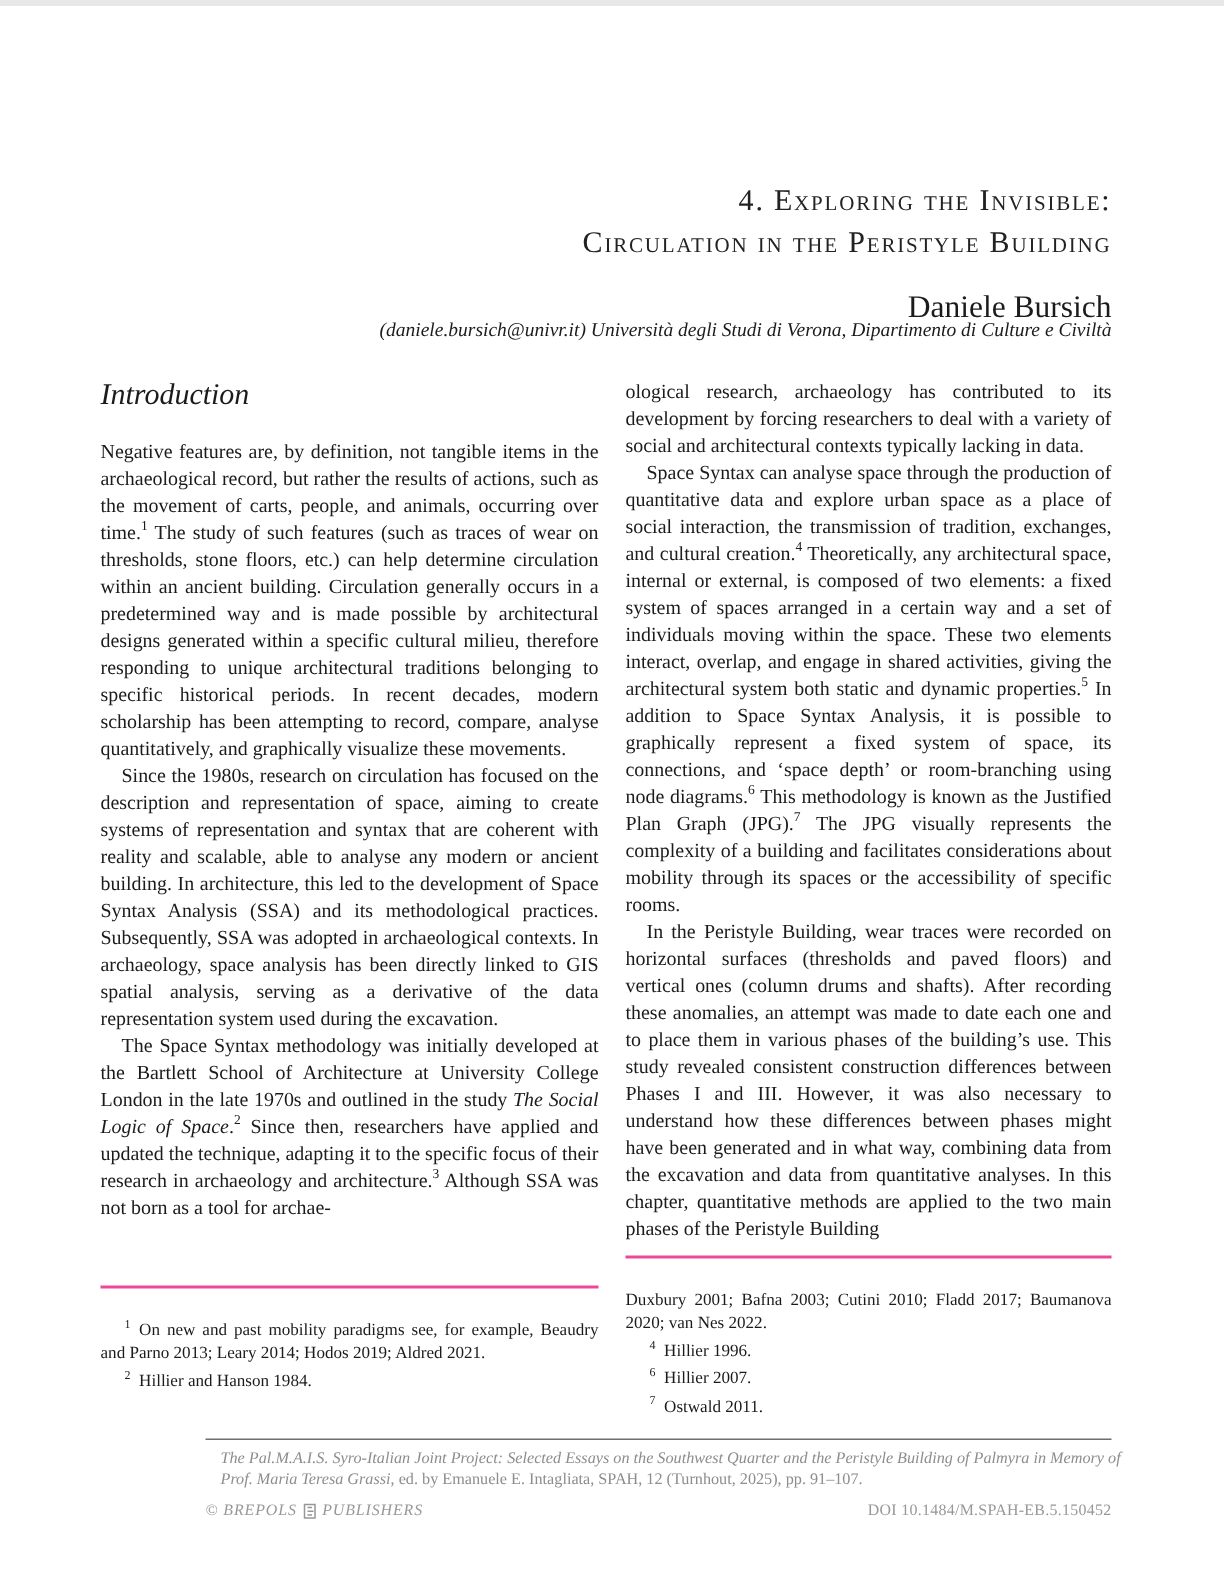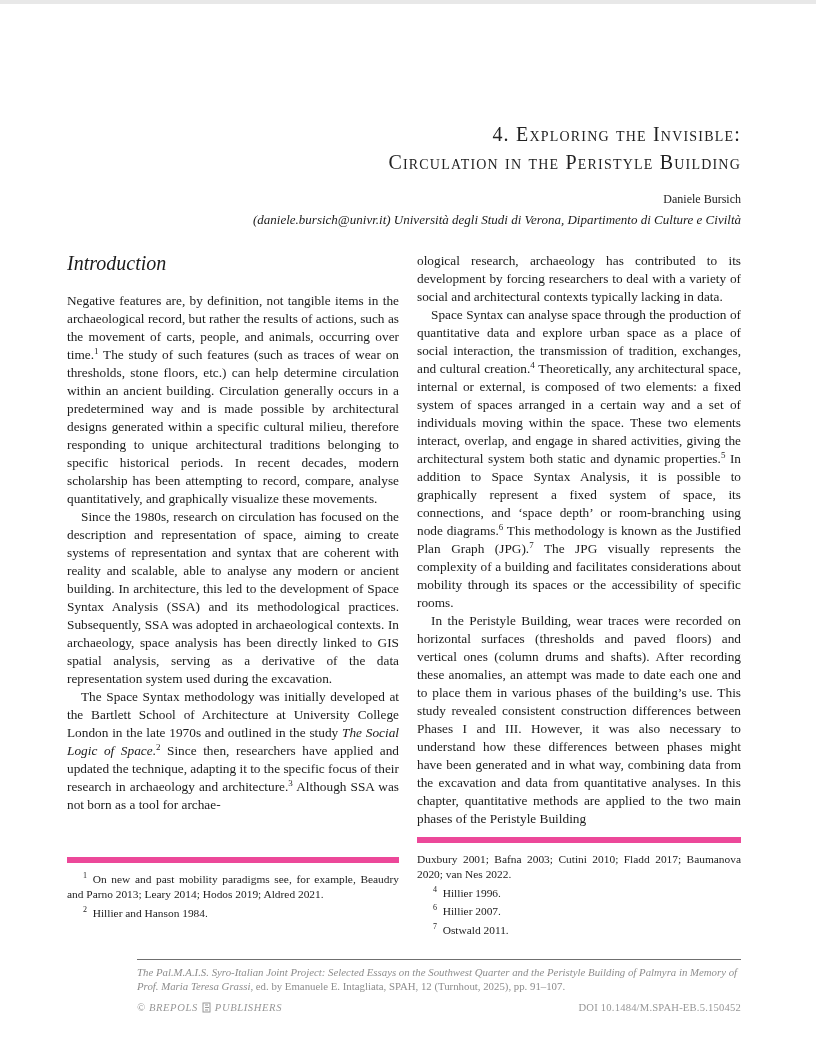--- a/index.html
+++ b/index.html
@@ -24,21 +24,21 @@
     font-size: 20px;
     line-height: 28px;
     font-variant: small-caps;
     letter-spacing: 1.2px;
     color: #222;
   }
   .author {
     position: absolute;
     top: 188px;
     right: 75px;
-    font-size: 12px;
+    font-size: 21px;
     text-align: center;
   }
   .affiliation {
     position: absolute;
     top: 208px;
     right: 75px;
     font-size: 13px;
     font-style: italic;
     text-align: right;
     white-space: nowrap;
@@ -59,22 +59,22 @@
     line-height: 18px;
     text-align: justify;
     margin: 0;
   }
   .body.indent { text-indent: 14px; }
   .body sup { font-size: 9px; line-height: 0; }
   .body i { font-style: italic; }
   
   .fnblock {
     position: absolute;
-    border-top: 6px solid #ec4899;
-    padding-top: 9px;
+    border-top: 2px solid #ec4899;
+    padding-top: 21px;
   }
   .fn-left  { left: 67px;  top: 853px; width: 332px; }
   .fn-right { left: 417px; top: 833px; width: 324px; }
   .fn {
     font-size: 11.4px;
     line-height: 15.4px;
     text-align: justify;
     margin: 0 0 3px 0;
   }
   .fn.indent { text-indent: 16px; }
@@ -83,21 +83,21 @@
   .footer-rule {
     position: absolute;
     left: 137px;
     top: 955px;
     width: 604px;
     height: 1px;
     background: #6f6f6f;
   }
   .footer-cite {
     position: absolute;
-    left: 137px;
+    left: 147px;
     top: 961px;
     width: 604px;
     margin: 0;
     font-size: 10.8px;
     line-height: 14px;
     color: #8d8d8d;
   }
   .footer-cite .it { font-style: italic; }
   .footer-row {
     position: absolute;

